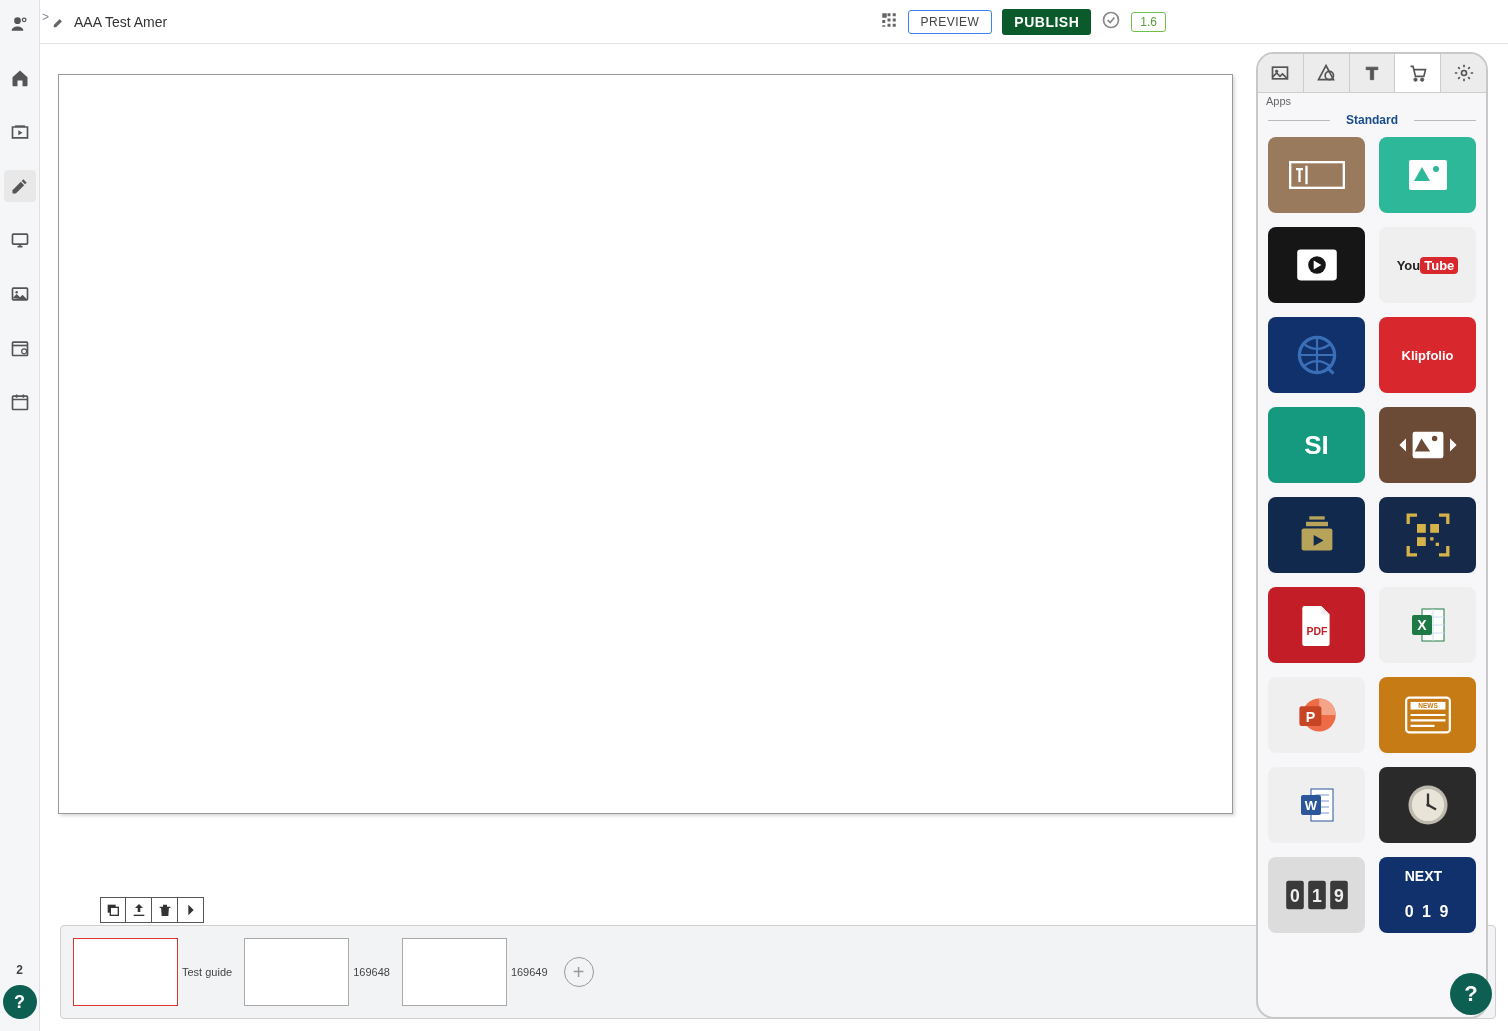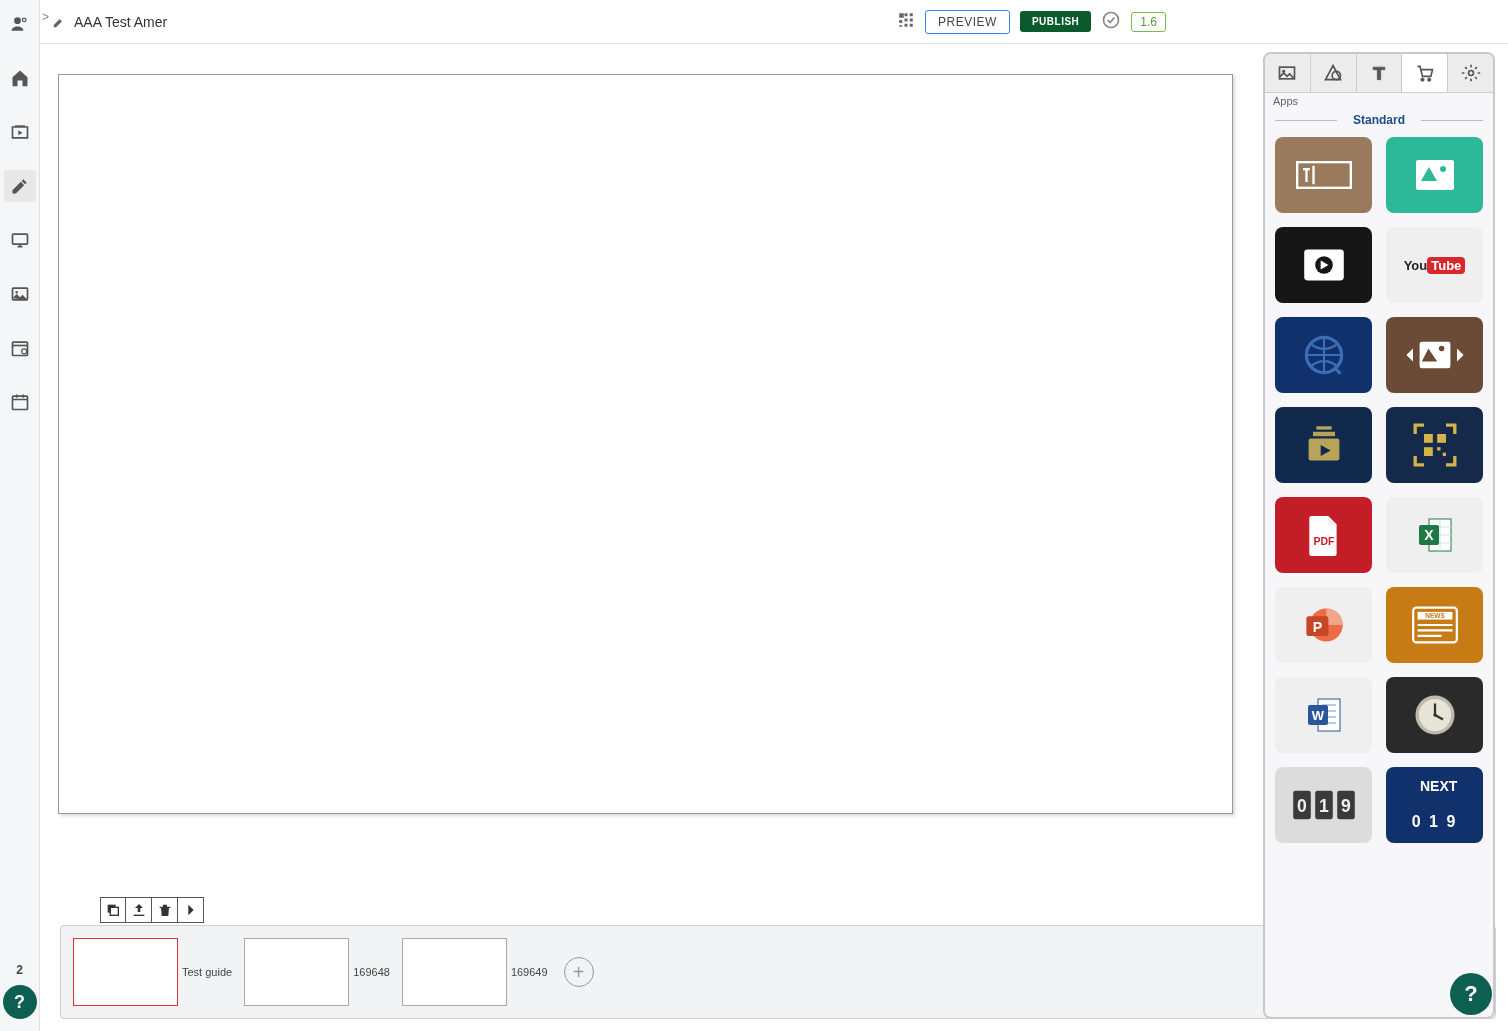--- a/index.html
+++ b/index.html
@@ -23,21 +23,21 @@
 
 
 .topbar { height: 44px; display: flex; align-items: center; padding: 0 12px; border-bottom: 1px solid #e3e3e3; gap: 10px; }
 .title-edit { display: flex; align-items: center; gap: 8px; color: #444; }
 .title-edit svg { width: 14px; height: 14px; fill: #666; }
 .title-text { font-size: 14px; color: #333; }
 
 .topbar-center { margin-left: auto; display: flex; align-items: center; gap: 10px; }
 .grid-icon svg { width: 18px; height: 18px; fill: #666; }
 .btn-outline { border: 1px solid #3b82f6; background: #fff; padding: 4px 12px; font-size: 12px; border-radius: 3px; color: #444; cursor:pointer; letter-spacing: 0.5px; }
-.btn-publish { background: #0a5a2b; color: #fff; border: none; padding: 5px 12px; font-size: 10px; border-radius: 3px; font-weight: bold; cursor:pointer; letter-spacing: 0.5px; }
+.btn-publish { background: #0a5a2b; color: #fff; border: none; padding: 5px 12px; font-size: 14px; border-radius: 3px; font-weight: bold; cursor:pointer; letter-spacing: 0.5px; }
 .check-circle svg { width: 20px; height: 20px; stroke: #888; fill:none; stroke-width:2; }
 .version-chip { border: 1px solid #6fbf4a; color: #5a9c3a; padding: 2px 8px; font-size: 12px; border-radius: 3px; }
 
 .topbar-spacer-right { width: 320px; }
 
 
 .canvas-area { flex: 1; display: flex; align-items: flex-start; justify-content: flex-start; padding: 30px 0 0 18px; overflow: hidden; }
 .canvas { width: 1175px; height: 740px; border: 1px solid #999; background: #fff; box-shadow: 2px 2px 3px rgba(0,0,0,0.15); }
 
 
@@ -47,21 +47,21 @@
 .slide-tools svg { width: 16px; height: 16px; fill: #333; }
 
 .slide-tray { background: #f2f3f5; border: 1px solid #d0d0d0; border-radius: 4px; margin: 0 12px 12px 20px; padding: 12px; display: flex; gap: 12px; align-items: flex-start; }
 .slide-thumb { display:flex; align-items:center; gap:4px; }
 .slide-thumb .box { width: 105px; height: 68px; background: #fff; border: 1px solid #aaa; cursor:pointer; }
 .slide-thumb.active .box { border: 1px solid #d33; }
 .slide-thumb .label { font-size: 11px; color: #444; }
 .add-slide { width: 30px; height: 30px; border: 1.5px solid #999; border-radius: 50%; color: #999; display:flex; align-items:center; justify-content:center; font-size: 20px; cursor:pointer; align-self:center; margin-left: 4px; }
 
 
-.right-panel { position: absolute; top: 52px; right: 13px; width: 232px; bottom: 12px; border: 2px solid #c8c8c8; border-radius: 8px; background: #f7f7f9; display: flex; flex-direction: column; overflow: hidden; }
+.right-panel { position: absolute; top: 52px; right: 20px; width: 232px; bottom: 12px; border: 2px solid #c8c8c8; border-radius: 18px; background: #f7f7f9; display: flex; flex-direction: column; overflow: hidden; }
 .panel-tabs { display: flex; border-bottom: 1px solid #ccc; }
 .panel-tab { flex: 1; height: 38px; display:flex; align-items:center; justify-content:center; border-right: 1px solid #ccc; background: #ececec; cursor:pointer; }
 .panel-tab:last-child { border-right: none; }
 .panel-tab.active { background: #fff; }
 .panel-tab svg { width: 20px; height: 20px; fill: #555; stroke:#555; }
 .panel-sublabel { font-size: 11px; color: #666; padding: 2px 8px; }
 .panel-section-title { font-size: 12px; color: #1a4c8b; font-weight: 600; text-align: center; position: relative; margin: 4px 0 10px; }
 .panel-section-title::before, .panel-section-title::after { content:""; position:absolute; top:50%; width: 62px; border-top:1px solid #bbb; }
 .panel-section-title::before { left: 10px; }
 .panel-section-title::after { right: 10px; }
@@ -299,20 +299,22 @@
             <div class="app-tile t-youtube">
               <span style="font-family:Liberation Sans, sans-serif;font-weight:bold;color:#222;">You<span style="background:#d9272e;color:#fff;border-radius:4px;padding:1px 4px;">Tube</span></span>
             </div>
             <div class="app-tile t-globe">
               <svg viewBox="0 0 40 40" width="44" height="44">
                 <circle cx="20" cy="20" r="16" fill="none" stroke="#3a6fb7" stroke-width="3"></circle>
                 <path d="M4 20h32M20 4v32M8 10c8 6 16 6 24 0M8 30c8-6 16-6 24 0" stroke="#3a6fb7" stroke-width="2" fill="none"></path>
                 <path d="M30 30l6 6-2 2-6-6z" fill="#3a6fb7"></path>
               </svg>
             </div>
+            <div class="app-tile t-klip">Klipfolio</div>
+            <div class="app-tile t-si">SI</div>
             <div class="app-tile t-slideshow">
               <svg viewBox="0 0 60 32" width="66" height="36">
                 <rect x="16" y="4" width="28" height="24" fill="#fff" rx="2"></rect>
                 <polygon points="24,10 32,22 18,22" fill="#6b4a36"></polygon>
                 <circle cx="36" cy="10" r="2.5" fill="#6b4a36"></circle>
                 <path d="M4 16l6-6v12zM56 16l-6-6v12z" fill="#fff"></path>
               </svg>
             </div>
             <div class="app-tile t-playlist">
               <svg viewBox="0 0 40 36" width="44" height="40">
@@ -390,21 +392,21 @@
               <svg viewBox="0 0 60 30" width="66" height="34">
                 <rect x="2" y="2" width="16" height="26" fill="#3a3a3a" rx="2"></rect>
                 <rect x="22" y="2" width="16" height="26" fill="#3a3a3a" rx="2"></rect>
                 <rect x="42" y="2" width="16" height="26" fill="#3a3a3a" rx="2"></rect>
                 <text x="10" y="21" text-anchor="middle" font-size="16" fill="#eee" font-weight="bold">0</text>
                 <text x="30" y="21" text-anchor="middle" font-size="16" fill="#eee" font-weight="bold">1</text>
                 <text x="50" y="21" text-anchor="middle" font-size="16" fill="#eee" font-weight="bold">9</text>
               </svg>
             </div>
             <div class="app-tile t-next">
-              <div style="color:#fff;text-align:right;line-height:1.1;">
+              <div style="color:#fff;text-align:left;line-height:1.1;">
                 <div style="font-size:14px;font-weight:bold;">NEXT</div>
                 <div style="font-size:16px;letter-spacing:2px;margin-top:19px;">0 1 9</div>
               </div>
             </div>
           </div>
       </div>
     </div>
 
     <div class="float-help">?</div>
 

